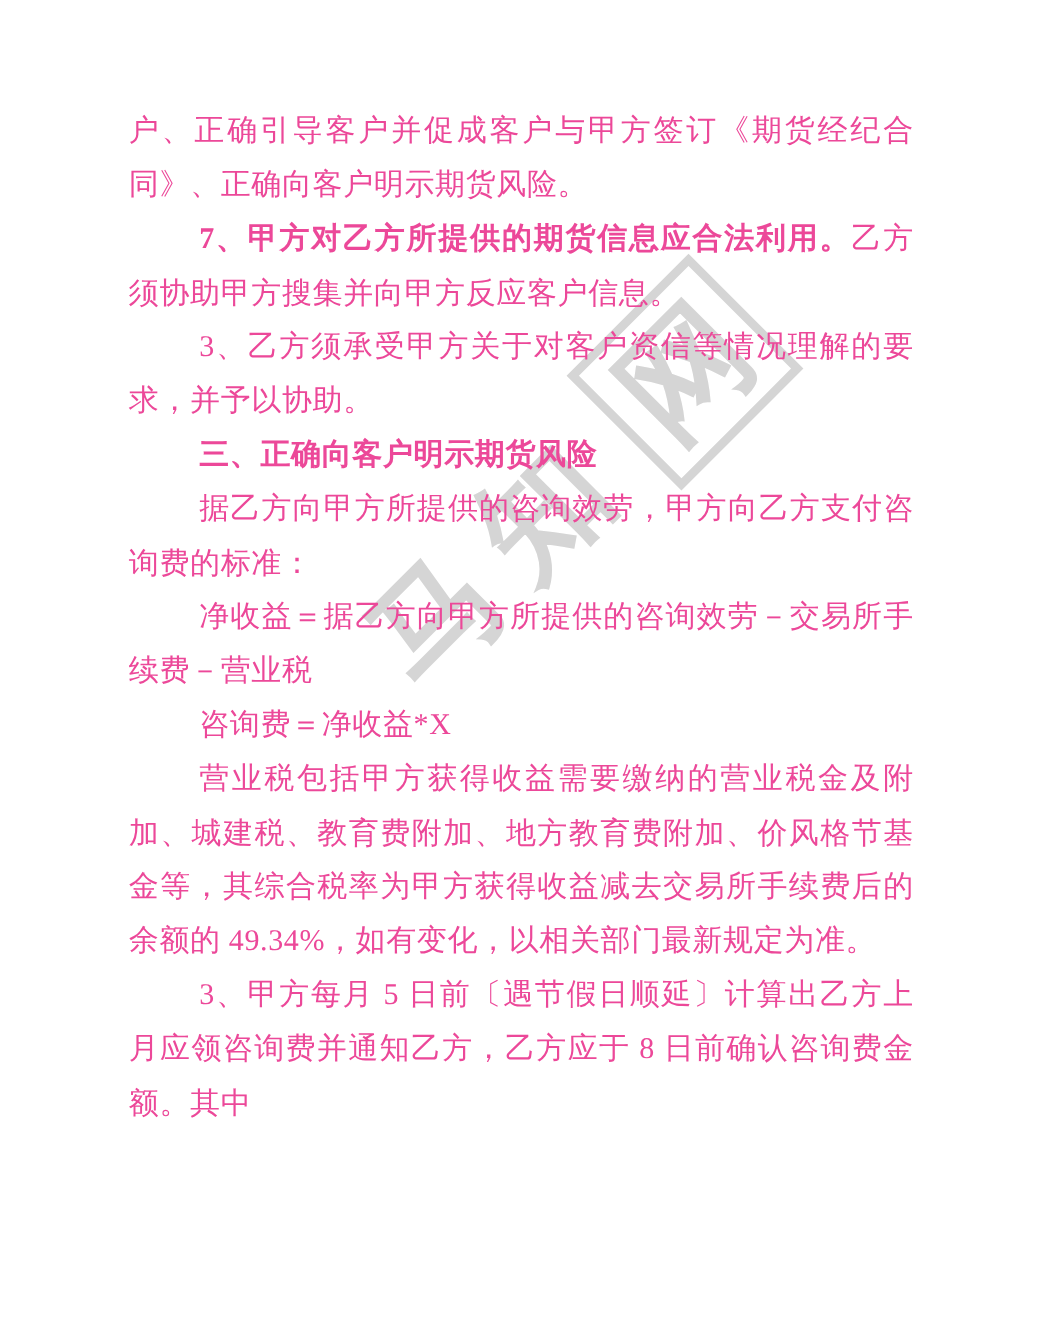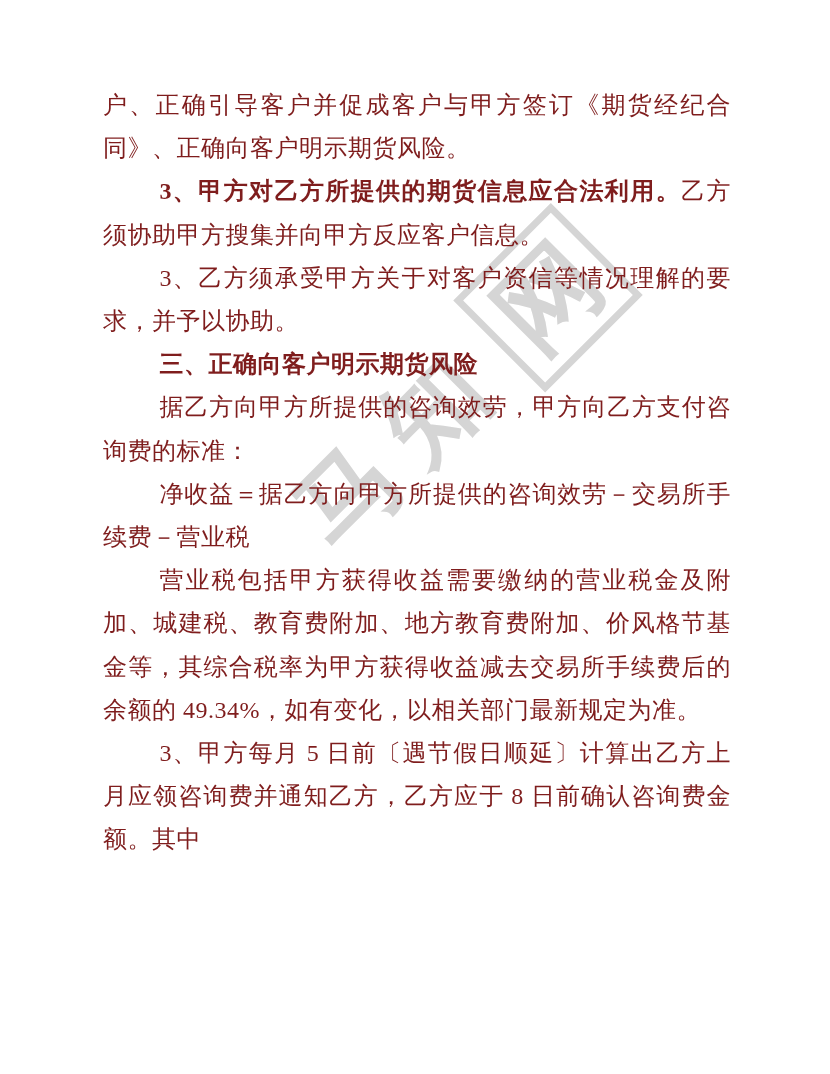--- a/index.html
+++ b/index.html
@@ -40,21 +40,21 @@
     padding: 8px 12px;
     line-height: 1;
   }
   
   .content {
     position: absolute;
     left: 103px;
     top: 84px;
     width: 628px;
     z-index: 1;
-    color: #7f1d1d;
+    color: #ec4899;
     font-size: 24px;
     line-height: 43.2px;
     text-align: justify;
     letter-spacing: 0.5px;
   }
   .para {
     margin: 0;
     text-indent: 0;
   }
   .para.indent {
@@ -74,41 +74,44 @@
     <span class="wm-box">网</span>
   </div>
 
   <div class="content">
 
     <p class="para flush">
       <span>户、正确引导客户并促成客户与甲方签订《期货经纪合同》、正确向客户明示期货风险。</span>
     </p>
 
     <p class="para indent">
-      <span class="bold">3、甲方对乙方所提供的期货信息应合法利用。</span><span>乙方须协助甲方搜集并向甲方反应客户信息。</span>
+      <span class="bold">7、甲方对乙方所提供的期货信息应合法利用。</span><span>乙方须协助甲方搜集并向甲方反应客户信息。</span>
     </p>
 
     <p class="para indent">
       <span>3、乙方须承受甲方关于对客户资信等情况理解的要求，并予以协助。</span>
     </p>
 
     <p class="para indent">
       <span class="bold">三、正确向客户明示期货风险</span>
     </p>
 
 
 
     <p class="para indent">
       <span>据乙方向甲方所提供的咨询效劳，甲方向乙方支付咨询费的标准：</span>
     </p>
 
     <p class="para indent">
       <span>净收益＝据乙方向甲方所提供的咨询效劳－交易所手续费－营业税</span>
     </p>
 
+    <p class="para indent">
+      <span>咨询费＝净收益*X</span>
+    </p>
 
     <p class="para indent">
       <span>营业税包括甲方获得收益需要缴纳的营业税金及附加、城建税、教育费附加、地方教育费附加、价风格节基金等，其综合税率为甲方获得收益减去交易所手续费后的余额的 49.34%，如有变化，以相关部门最新规定为准。</span>
     </p>
 
     <p class="para indent">
       <span>3、甲方每月 5 日前〔遇节假日顺延〕计算出乙方上月应领咨询费并通知乙方，乙方应于 8 日前确认咨询费金额。其中</span>
     </p>
 
   </div>

